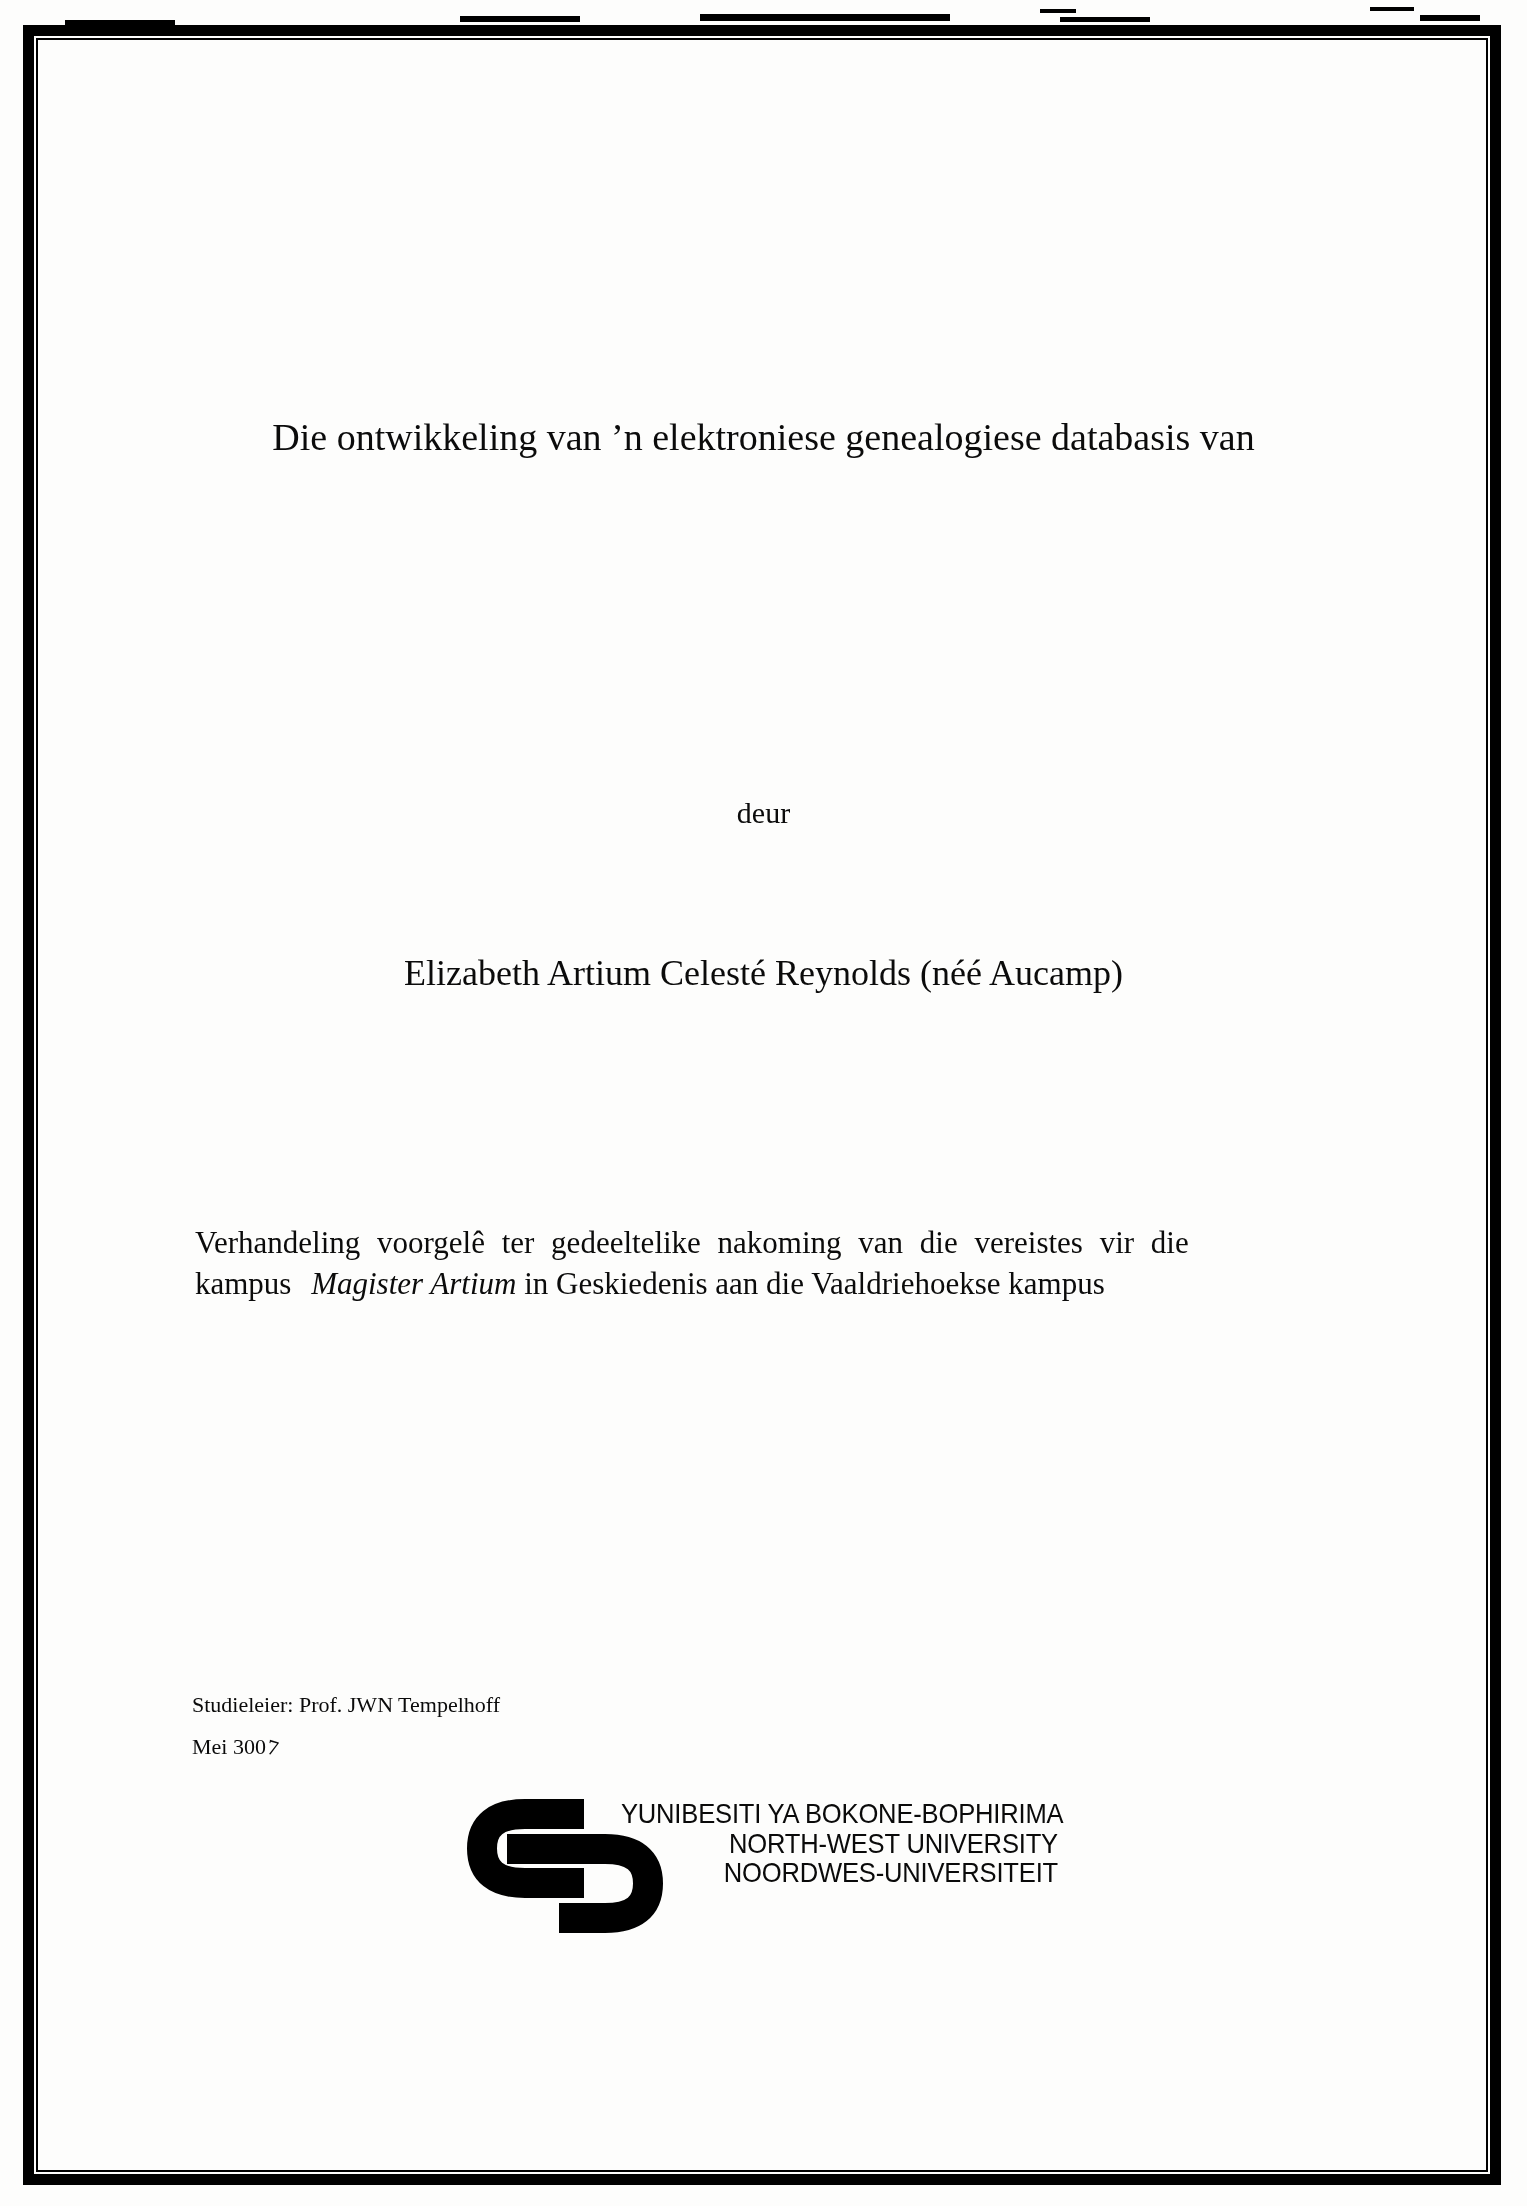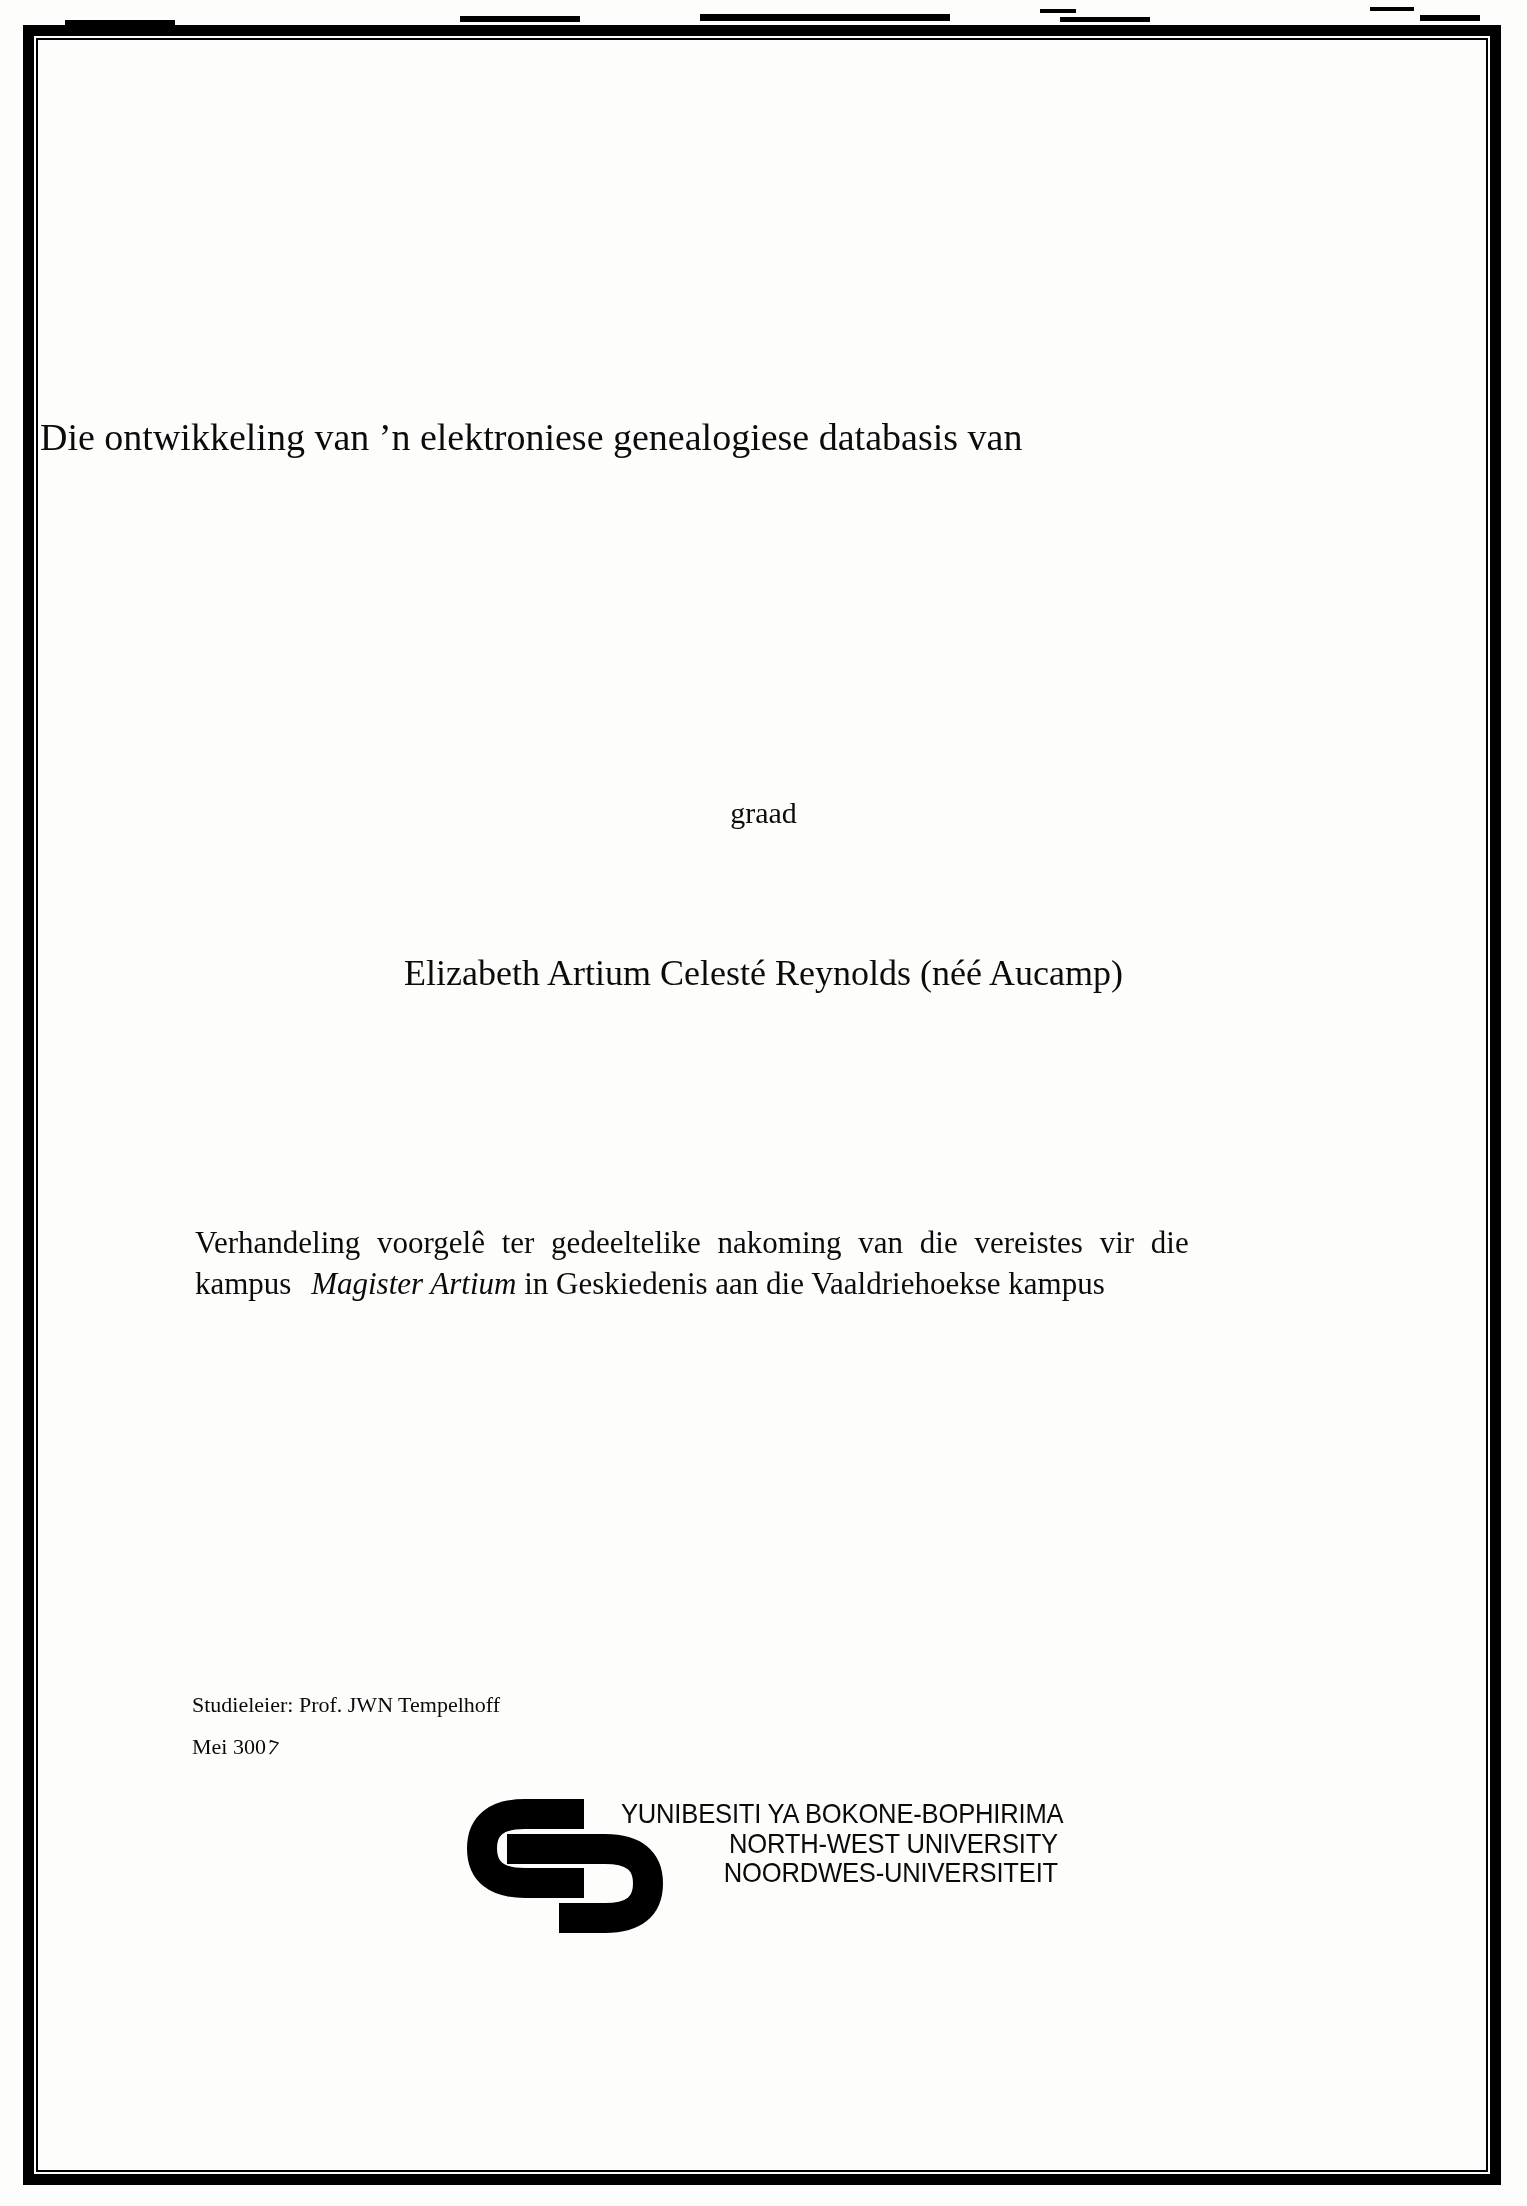--- a/index.html
+++ b/index.html
@@ -34,20 +34,21 @@
   
   .artifact {
     position: absolute;
     background: #000;
   }
   .title-block {
     position: absolute;
     left: 40px;
     right: 40px;
     top: 398px;
+    text-align: center;
     font-size: 38px;
     line-height: 78px;
     white-space: nowrap;
   }
   .title-line { display: block; }
   .byline {
     position: absolute;
     left: 0;
     right: 0;
     top: 796px;
@@ -123,21 +124,21 @@
   <div class="artifact" style="left:1420px;top:15px; width:60px;  height:6px;"></div>
 
   <div class="frame">
     <div class="inner-frame"></div>
   </div>
 
   <h1 class="title-block" style="margin:0; font-weight:normal;">
     <span class="title-line">Die ontwikkeling van ’n elektroniese genealogiese databasis van</span>
   </h1>
 
-  <div class="byline">graad</div>
+  <div class="byline">deur</div>
 
   <div class="author">Elizabeth Artium Celesté Reynolds (néé Aucamp)</div>
 
   <div class="statement">
     <div class="line stretched">Verhandeling voorgelê ter gedeeltelike nakoming van die vereistes vir die</div>
     <div class="line"><span>kampus </span><em>Magister Artium</em><span> in Geskiedenis aan die Vaaldriehoekse kampus</span></div>
   </div>
 
   <div class="supervisor-block">
     <div>Studieleier: Prof. JWN Tempelhoff</div>

